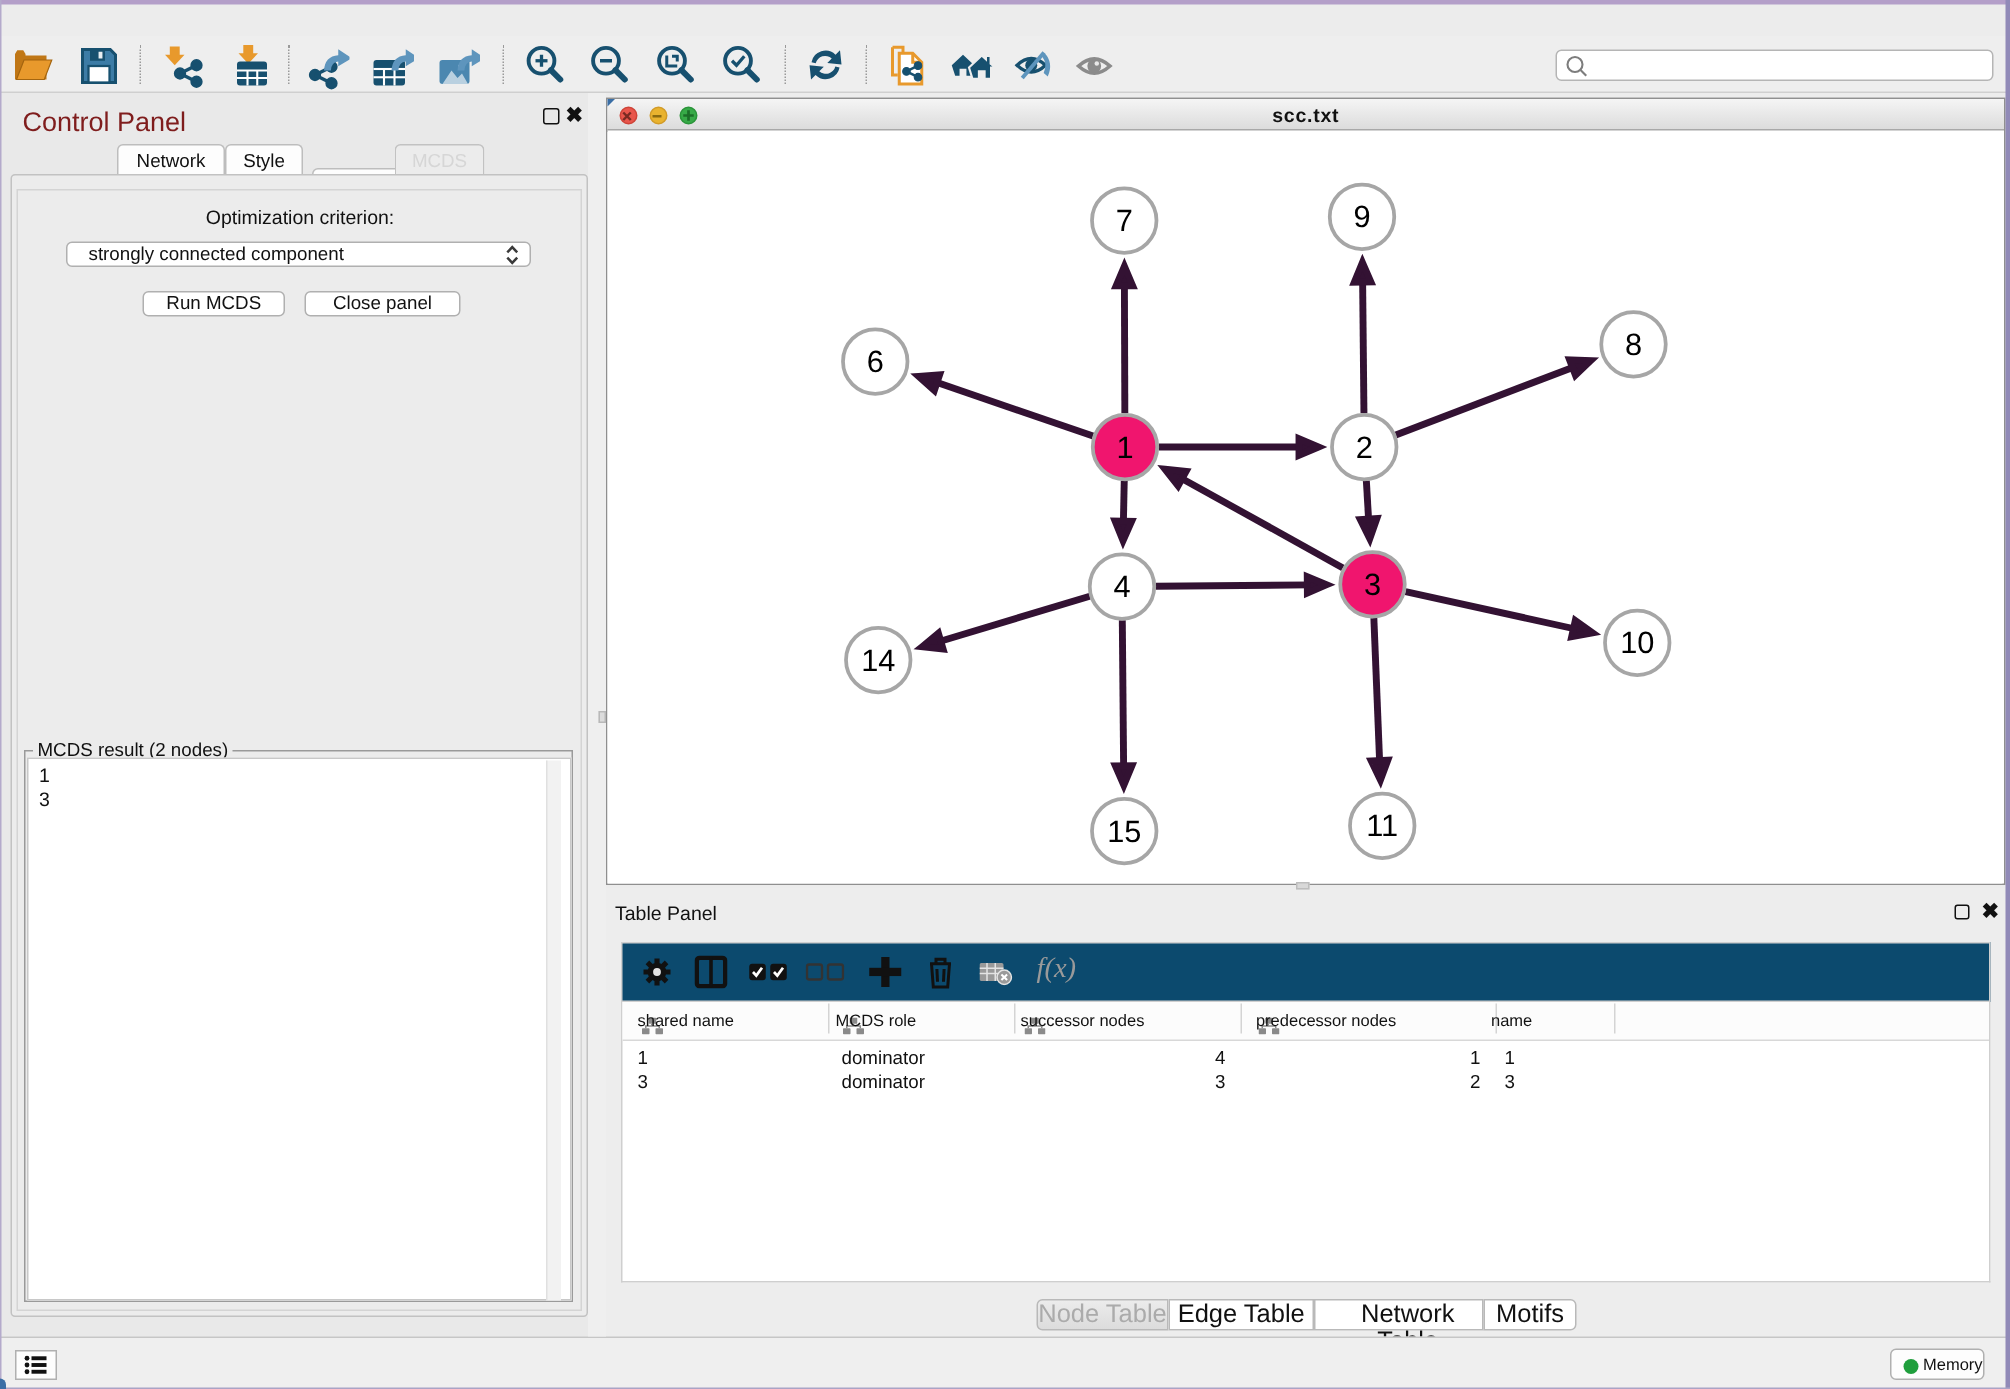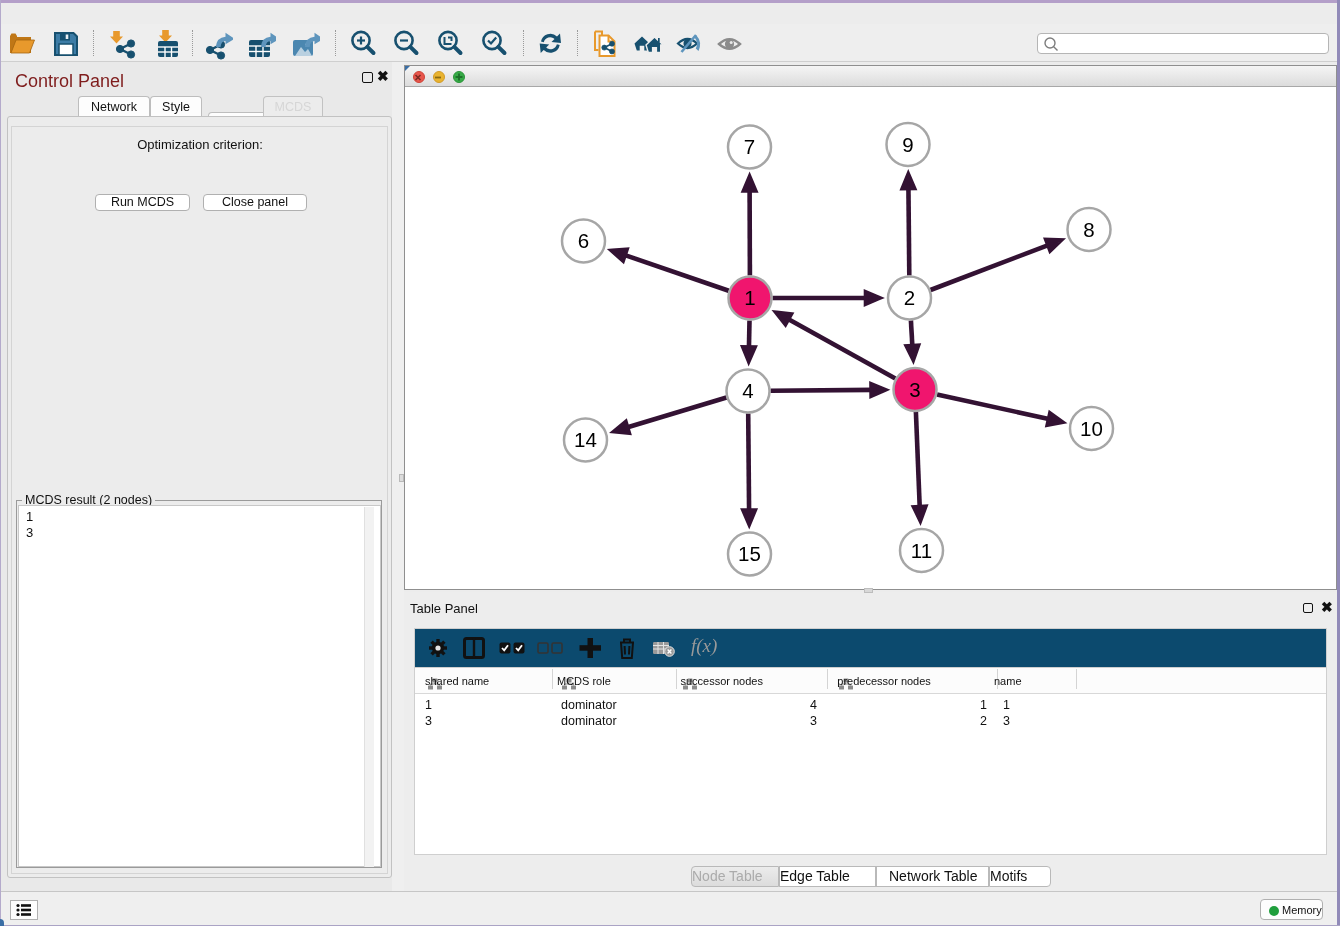--- a/index.html
+++ b/index.html
@@ -68,21 +68,21 @@
 #tp-toolbar { position:absolute; left:14px; top:36px; width:913px; height:40px;
   background:#0c4a6e; border:1px solid #cfcfcf; }
 #tp-table { position:absolute; left:14px; top:76px; width:913px; height:187px;
   background:#ffffff; border:1px solid #cfcfcf; border-top:none; }
 #tp-header { position:absolute; left:0; top:0; width:911px; height:26px;
   background:#fcfcfc; border-bottom:1px solid #d8d8d8; }
 .th { position:absolute; top:7px; font-size:11px; color:#111; text-align:left; }
 .thsep { position:absolute; top:1px; height:20px; border-left:1px solid #d4d4d4; }
 .td { position:absolute; font-size:12.5px; color:#111; }
 .tabb { position:absolute; top:0; height:21px; background:#ffffff;
-  border:1px solid #b9b9b9; font-size:14px; color:#111; text-align:left;
+  border:1px solid #b9b9b9; font-size:17px; color:#111; text-align:center;
   line-height:18px; }
 #tabrow { position:absolute; left:0px; top:274px; width:940px; height:24px; }
 
 #statusbar { left:0; top:891px; width:1340px; height:35px; background:#efefef;
   border-top:1px solid #c6c6c6; }
 #listbtn { position:absolute; left:10px; top:8px; width:28px; height:20px;
   background:#fdfdfd; border:1px solid #b0b0b0; }
 #membtn { position:absolute; left:1260px; top:7px; width:63px; height:21px; overflow:hidden;
   background:#fdfdfd; border:1px solid #b0b0b0; border-radius:4px;
   font-size:12px; color:#111; }
@@ -241,20 +241,26 @@
     <div id="cp-float"></div>
     <div id="cp-close">✖</div>
     <div class="cptab" style="left:78px; width:72px;">Network</div>
     <div class="cptab" style="left:150px; width:52px;">Style</div>
     <div class="cptab" style="left:208px; width:77px;margin-top:16px;">Select</div>
     <div class="cptab" style="left:263px; width:60px; background:#ececec; color:#d6d6d6; border-color:#c2c2c2;">MCDS</div>
     <div id="cp-inner">
         <div id="cp-inner2"></div>
       </div>
     <div id="opt-label">Optimization criterion:</div>
+    <div id="opt-select">strongly connected component
+      <svg width="11" height="14" style="position:absolute; right:6px; top:1px;">
+        <path d="M2.2 5.2 L5.5 1.8 L8.8 5.2" stroke="#3a3a3a" stroke-width="1.7" fill="none"></path>
+          <path d="M2.2 8.8 L5.5 12.2 L8.8 8.8" stroke="#3a3a3a" stroke-width="1.7" fill="none"></path>
+      </svg>
+    </div>
     <div class="btn" style="left:95px; top:132px; width:95px;">Run MCDS</div>
     <div class="btn" style="left:203px; top:132px; width:104px;">Close panel</div>
     <div id="mcds-box">
       <div id="mcds-legend">MCDS result (2 nodes)</div>
       <div id="mcds-white">
         <div style="position:absolute;left:7px;top:3px;font-size:13px;color:#111;">1</div>
         <div style="position:absolute;left:7px;top:19px;font-size:13px;color:#111;">3</div>
         <div id="mcds-scroll"></div>
       </div>
     </div>
@@ -270,20 +276,21 @@
         <g stroke="#7a2a22" stroke-width="1.6">
             <line x1="4.5" y1="4" x2="9.5" y2="9"></line>
             <line x1="9.5" y1="4" x2="4.5" y2="9"></line>
           </g>
         <line x1="24" y1="6.5" x2="30" y2="6.5" stroke="#8a6a10" stroke-width="1.8"></line>
       </svg>
       <svg width="12" height="12" style="position:absolute;left:47.5px;top:4.5px">
         <line x1="2.5" y1="6" x2="9.5" y2="6" stroke="#1c6e28" stroke-width="1.8"></line>
         <line x1="6" y1="2.5" x2="6" y2="9.5" stroke="#1c6e28" stroke-width="1.8"></line>
       </svg>
+      <div id="net-title-text">scc.txt</div>
     </div>
     <div id="canvas">
       <svg width="930" height="501">
 <g stroke="#331233" stroke-width="4.6" fill="#331233">
 <line x1="344.9" y1="187.5" x2="344.6" y2="100.5"></line>
 <polygon points="344.6,89.5 350.1,102.5 339.1,102.5"></polygon>
 <line x1="323.7" y1="202.7" x2="217.8" y2="166.4"></line>
 <polygon points="207.4,162.9 221.4,161.9 217.9,172.3"></polygon>
 <line x1="367.5" y1="210.0" x2="463.0" y2="210.0"></line>
 <polygon points="474.0,210.0 461.0,215.5 461.0,204.5"></polygon>

